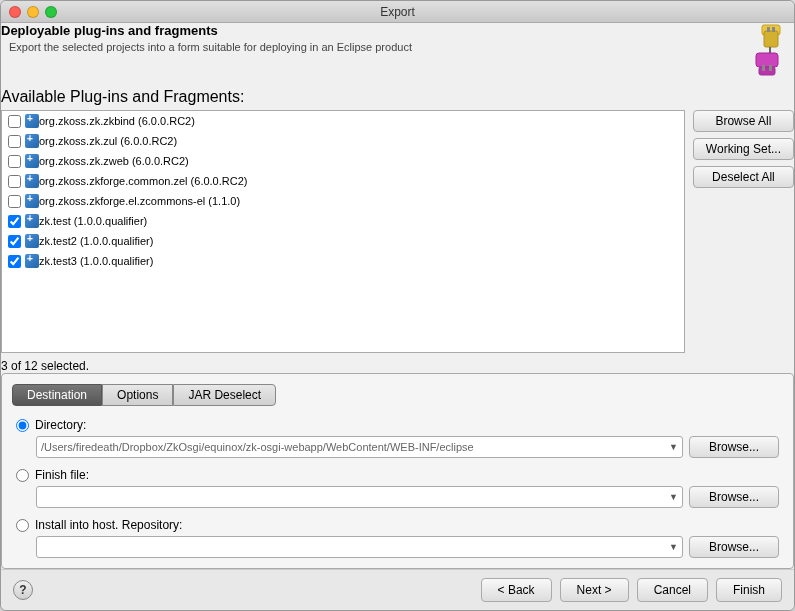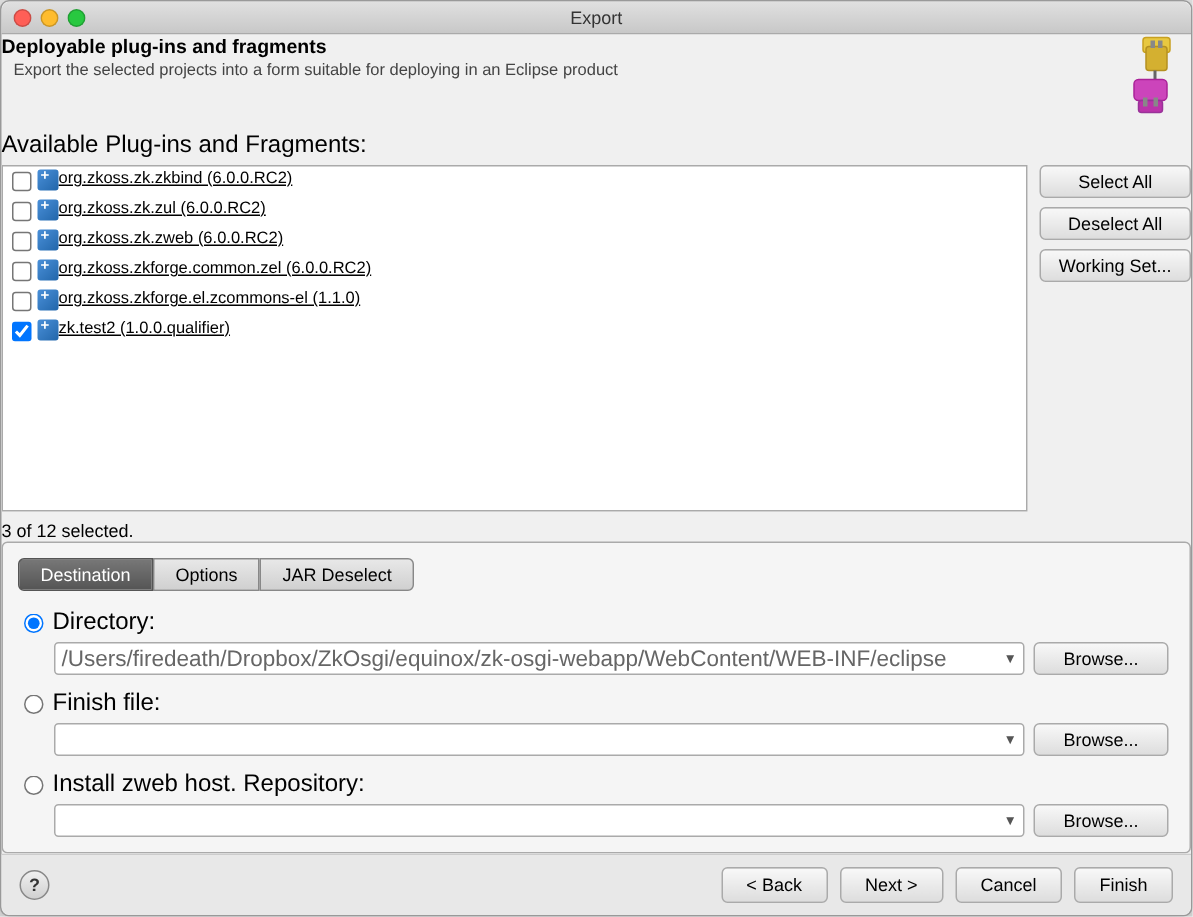--- a/index.html
+++ b/index.html
@@ -97,24 +97,24 @@
     }
     .list-container {
       flex: 1;
       border: 1px solid #aaa;
       background: #fff;
       overflow-y: auto;
       min-height: 0;
     }
     .list-item {
       display: flex;
+      align-items: center;
       padding: 2px 6px;
       height: 20px;
       border-bottom: none;
-      text-decoration: underline;
     }
     .list-item input[type="checkbox"] {
       margin-right: 4px;
       flex-shrink: 0;
     }
     .item-label {
       font-size: 11px;
       color: #000;
     }
     .right-buttons {
@@ -168,21 +168,21 @@
     .tab-btn:first-child { border-radius: 4px 0 0 4px; }
     .tab-btn:last-child { border-radius: 0 4px 4px 0; }
     .tab-content { padding: 0 4px; }
     .field-label-row {
       display: flex;
       align-items: center;
       gap: 6px;
       margin-bottom: 4px;
     }
     .field-label {
-      font-size: 16px;
+      font-size: 12px;
       color: #000;
     }
     .text-input-row {
       display: flex;
       align-items: center;
       gap: 6px;
     }
     .combo-input {
       flex: 1;
       height: 22px;
@@ -327,67 +327,77 @@
             <span class="item-label">org.zkoss.zkforge.common.zel (6.0.0.RC2)</span>
           </div>
           <div class="list-item">
             <input type="checkbox" style="">
             <div class="plugin-icon"></div>
             <span class="item-label">org.zkoss.zkforge.el.zcommons-el (1.1.0)</span>
           </div>
           <div class="list-item">
             <input type="checkbox" checked="" style="">
             <div class="plugin-icon"></div>
+            <span class="item-label">zk.test (1.0.0.qualifier)</span>
+          </div>
+          <div class="list-item">
+            <input type="checkbox" checked="" style="">
+            <div class="plugin-icon"></div>
             <span class="item-label">zk.test2 (1.0.0.qualifier)</span>
           </div>
+          <div class="list-item">
+            <input type="checkbox" checked="" style="">
+            <div class="plugin-icon"></div>
+            <span class="item-label">zk.test3 (1.0.0.qualifier)</span>
+          </div>
         </div>
       <div class="right-buttons">
-        <button class="mac-btn">Select All</button>
+        <button class="mac-btn">Browse All</button>
+        <button class="mac-btn">Working Set...</button>
         <button class="mac-btn">Deselect All</button>
-        <button class="mac-btn">Working Set...</button>
       </div>
     </div>
 
     <div class="selected-count">3 of 12 selected.</div>
 
     <div class="tabs-panel">
       <div class="tabs-header">
         <button class="tab-btn active">Destination</button>
         <button class="tab-btn">Options</button>
         <button class="tab-btn">JAR Deselect</button>
       </div>
       <div class="tab-content">
 
         <div class="field-label-row">
           <input type="radio" name="dest" checked="" style="">
           <label class="field-label">Directory:</label>
         </div>
         <div class="text-input-row" style="margin-bottom:10px; margin-left: 20px;">
           <div class="combo-input" style="border:1px solid #aaa; border-radius:3px; background:#fff; height:22px; display:flex; align-items:center; padding: 0 4px; flex:1;">
-            <span class="combo-text" style="font-size:15px; overflow:hidden; white-space:nowrap; text-overflow:ellipsis; flex:1;">/Users/firedeath/Dropbox/ZkOsgi/equinox/zk-osgi-webapp/WebContent/WEB-INF/eclipse</span>
+            <span class="combo-text" style="font-size:11px; overflow:hidden; white-space:nowrap; text-overflow:ellipsis; flex:1;">/Users/firedeath/Dropbox/ZkOsgi/equinox/zk-osgi-webapp/WebContent/WEB-INF/eclipse</span>
             <span style="font-size:9px; color:#555;">▼</span>
           </div>
           <button class="mac-btn" style="white-space:nowrap;">Browse...</button>
         </div>
 
         <div class="field-label-row">
           <input type="radio" name="dest" style="">
           <label class="field-label">Finish file:</label>
         </div>
         <div class="text-input-row" style="margin-bottom:10px; margin-left: 20px;">
           <div class="combo-input" style="border:1px solid #aaa; border-radius:3px; background:#fff; height:22px; display:flex; align-items:center; padding: 0 4px; flex:1;">
             <span class="combo-text" style="flex:1;"></span>
             <span style="font-size:9px; color:#555;">▼</span>
           </div>
           <button class="mac-btn" style="white-space:nowrap;">Browse...</button>
         </div>
 
         <div class="field-label-row">
           <input type="radio" name="dest" style="">
-          <label class="field-label">Install zweb host. Repository:</label>
+          <label class="field-label">Install into host. Repository:</label>
         </div>
         <div class="text-input-row" style="margin-left: 20px;">
           <div class="combo-input" style="border:1px solid #aaa; border-radius:3px; background:#fff; height:22px; display:flex; align-items:center; padding: 0 4px; flex:1;">
             <span class="combo-text" style="flex:1;"></span>
             <span style="font-size:9px; color:#555;">▼</span>
           </div>
           <button class="mac-btn" style="white-space:nowrap;">Browse...</button>
         </div>
       </div>
     </div>

